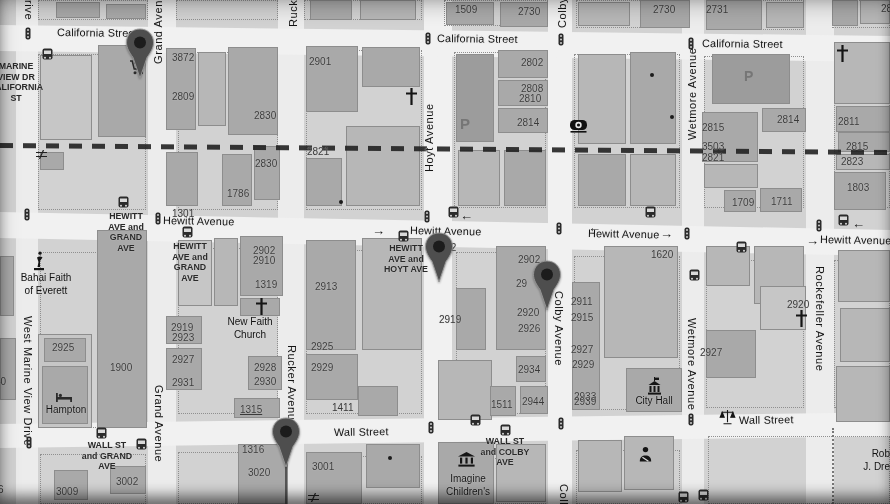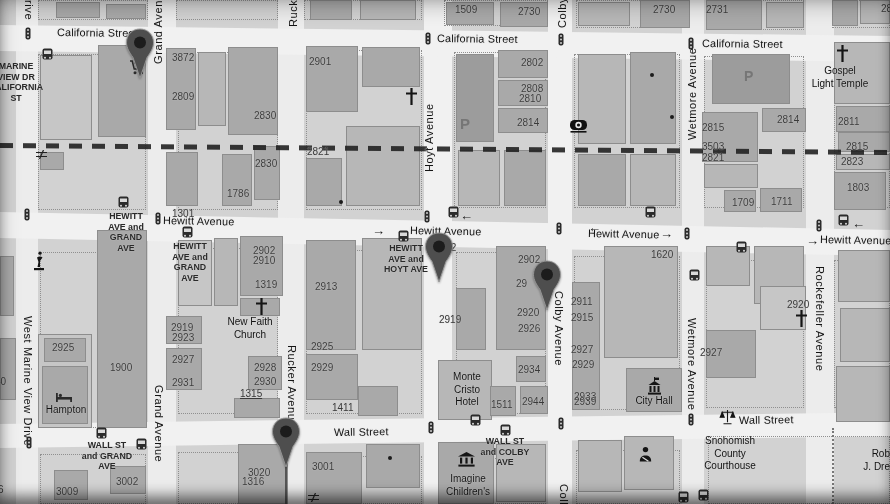--- a/index.html
+++ b/index.html
@@ -203,31 +203,25 @@
 AVE</div>
     <div class="caption" style="left: 379px; top: 243px; width: 54px; z-index: 6;">HEWITT
 AVE and
 HOYT AVE</div>
     <div class="caption" style="left: 78px; top: 440px; width: 58px; z-index: 6;">WALL ST
 and GRAND
 AVE</div>
     <div class="caption" style="left: 474px; top: 436px; width: 62px; z-index: 6;">WALL ST
 and COLBY
 AVE</div>
+    <div class="poi" style="left: 4px; top: 272px; width: 84px; z-index: 6;">Bahai Faith
+of Everett</div>
     <div class="poi" style="left: 218px; top: 316px; width: 64px; z-index: 6;">New Faith
 Church</div>
-    <div class="poi" style="left: 804px; top: 65px; width: 72px; z-index: 6;">Gospel
-Light Temple</div>
-    <div class="poi" style="left: 442px; top: 371px; width: 50px; z-index: 6;">Monte
-Cristo
-Hotel</div>
     <div class="poi" style="left: 631px; top: 395px; width: 46px; z-index: 6;">City Hall</div>
-    <div class="poi" style="left: 696px; top: 435px; width: 68px; z-index: 6;">Snohomish
-County
-Courthouse</div>
     <div class="poi" style="left: 436px; top: 473px; width: 64px; z-index: 6;">Imagine
 Children's</div>
     <div class="poi" style="left: 40px; top: 404px; width: 52px; z-index: 6;">Hampton</div>
     <div class="poi right" style="left: 852px; top: 448px; width: 38px; z-index: 6;">Rob
 J. Dre</div>
     <div class="pk" style="left: 460px; top: 115px; z-index: 4; font-size: 15px;">P</div>
     <div class="pk" style="left: 744px; top: 68px; z-index: 4; font-size: 14px;">P</div>
     <div class="num" style="left: 455px; top: 4px; z-index: 6;">1509</div>
     <div class="num" style="left: 518px; top: 6px; z-index: 6;">2730</div>
     <div class="num" style="left: 653px; top: 4px; z-index: 6;">2730</div>
@@ -274,22 +268,22 @@
     <div class="num" style="left: 439px; top: 314px; z-index: 6;">2919</div>
     <div class="num" style="left: 311px; top: 341px; z-index: 6;">2925</div>
     <div class="num" style="left: 311px; top: 362px; z-index: 6;">2929</div>
     <div class="num" style="left: 332px; top: 402px; z-index: 6;">1411</div>
     <div class="num" style="left: 171px; top: 322px; z-index: 6;">2919</div>
     <div class="num" style="left: 172px; top: 332px; z-index: 6;">2923</div>
     <div class="num" style="left: 172px; top: 354px; z-index: 6;">2927</div>
     <div class="num" style="left: 172px; top: 377px; z-index: 6;">2931</div>
     <div class="num" style="left: 254px; top: 362px; z-index: 6;">2928</div>
     <div class="num" style="left: 254px; top: 376px; z-index: 6;">2930</div>
-    <div class="num" style="left: 240px; top: 388px; z-index: 6; text-decoration: underline;">1315</div>
-    <div class="num" style="left: 242px; top: 476px; z-index: 6;">1316</div>
+    <div class="num" style="left: 240px; top: 404px; z-index: 6; text-decoration: underline;">1315</div>
+    <div class="num" style="left: 242px; top: 444px; z-index: 6;">1316</div>
     <div class="num" style="left: 248px; top: 467px; z-index: 6;">3020</div>
     <div class="num" style="left: 52px; top: 342px; z-index: 6;">2925</div>
     <div class="num" style="left: 110px; top: 362px; z-index: 6;">1900</div>
     <div class="num" style="left: 116px; top: 476px; z-index: 6;">3002</div>
     <div class="num" style="left: 56px; top: 486px; z-index: 6;">3009</div>
     <div class="num" style="left: -2px; top: 484px; z-index: 6;">6</div>
     <div class="num" style="left: -5px; top: 376px; z-index: 6;">40</div>
     <div class="num" style="left: 518px; top: 364px; z-index: 6;">2934</div>
     <div class="num" style="left: 491px; top: 399px; z-index: 6;">1511</div>
     <div class="num" style="left: 522px; top: 396px; z-index: 6;">2944</div>

